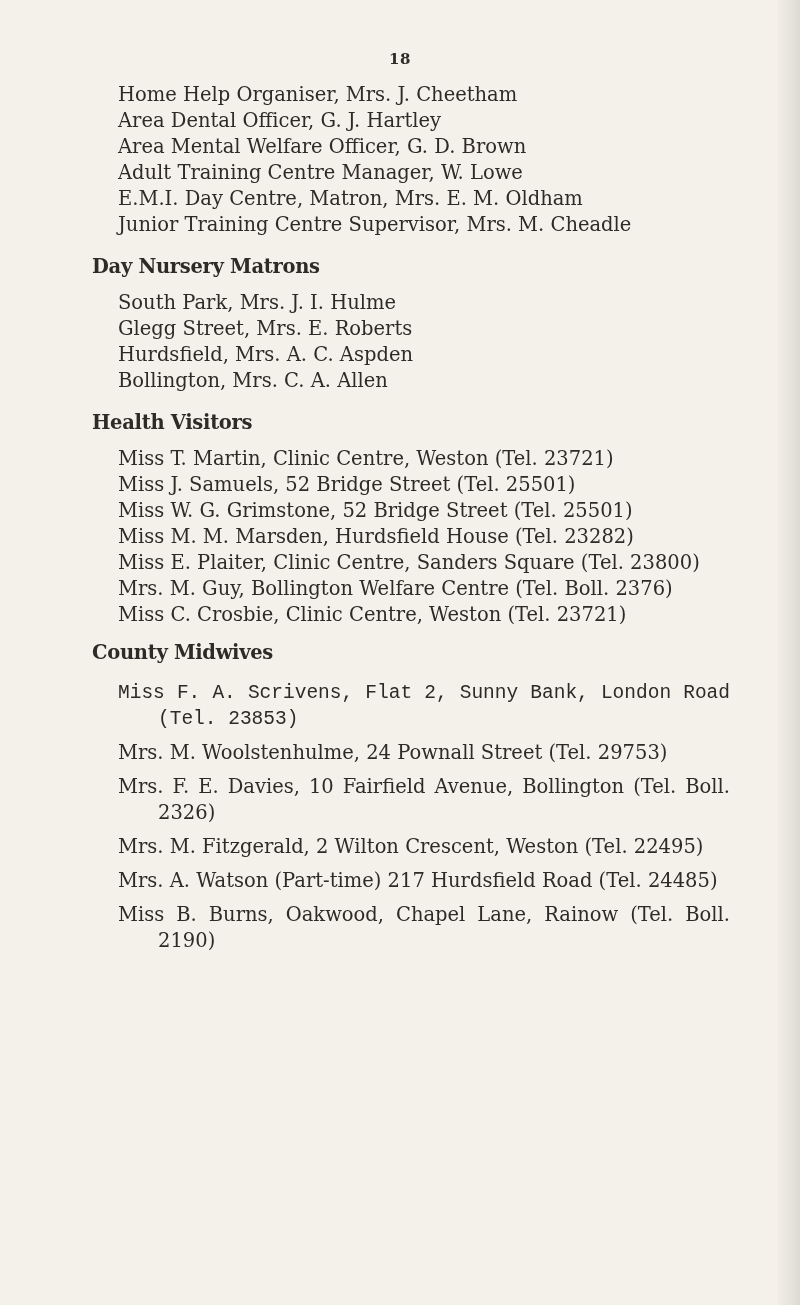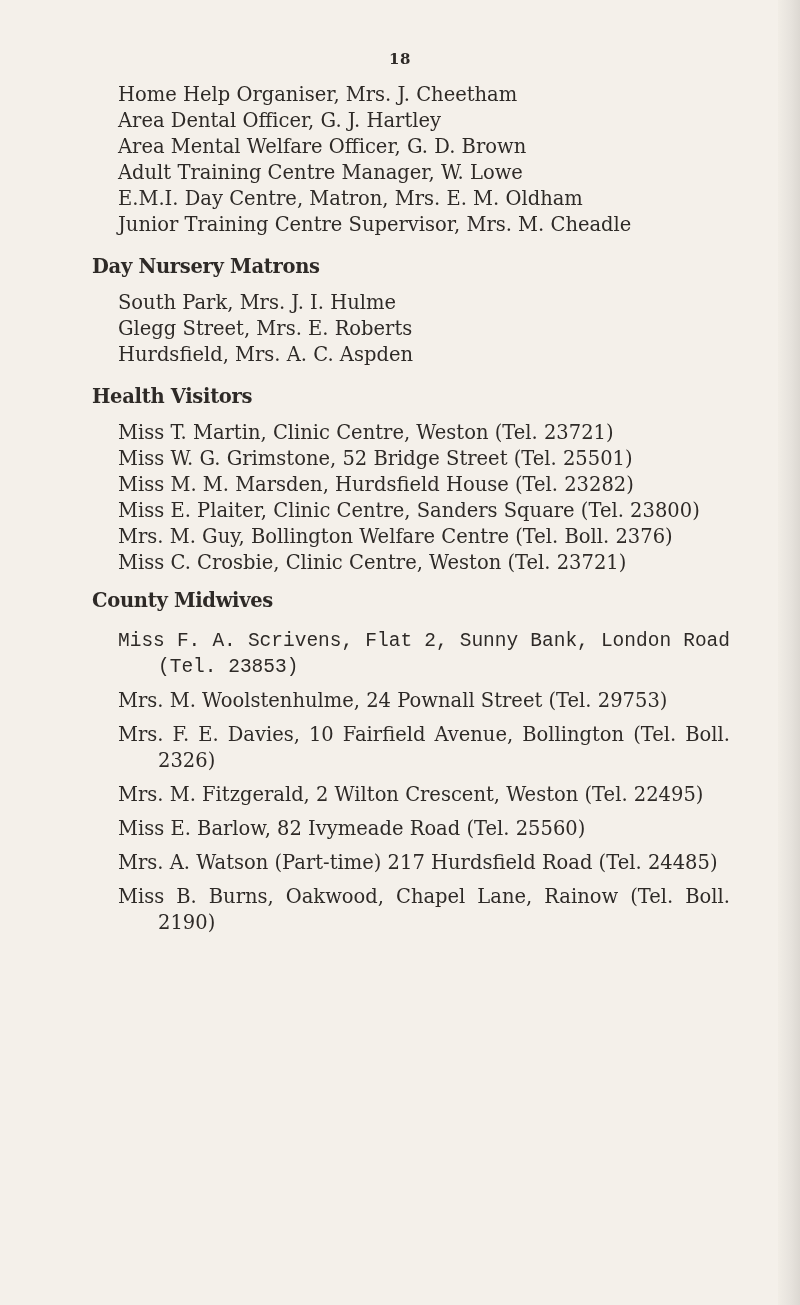--- a/index.html
+++ b/index.html
@@ -74,36 +74,37 @@
     <p class="entry">Adult Training Centre Manager, W. Lowe</p>
     <p class="entry">E.M.I. Day Centre, Matron, Mrs. E. M. Oldham</p>
     <p class="entry">Junior Training Centre Supervisor, Mrs. M. Cheadle</p>
   </div>
 
   <div>
     <div class="heading">Day Nursery Matrons</div>
     <p class="entry">South Park, Mrs. J. I. Hulme</p>
     <p class="entry">Glegg Street, Mrs. E. Roberts</p>
     <p class="entry">Hurdsfield, Mrs. A. C. Aspden</p>
+    <p class="entry">Bollington, Mrs. C. A. Allen</p>
   </div>
 
   <div>
     <div class="heading">Health Visitors</div>
     <p class="entry">Miss T. Martin, Clinic Centre, Weston (Tel. 23721)</p>
+    <p class="entry">Miss J. Samuels, 52 Bridge Street (Tel. 25501)</p>
     <p class="entry">Miss W. G. Grimstone, 52 Bridge Street (Tel. 25501)</p>
     <p class="entry">Miss M. M. Marsden, Hurdsfield House (Tel. 23282)</p>
     <p class="entry">Miss E. Plaiter, Clinic Centre, Sanders Square (Tel. 23800)</p>
     <p class="entry">Mrs. M. Guy, Bollington Welfare Centre (Tel. Boll. 2376)</p>
     <p class="entry">Miss C. Crosbie, Clinic Centre, Weston (Tel. 23721)</p>
   </div>
 
   <div>
     <div class="heading" style="margin-top:12px;">County Midwives</div>
     <p class="entry spaced" style="margin-top:14px;font-family:Liberation Mono, monospace;">Miss F. A. Scrivens, Flat 2, Sunny Bank, London Road (Tel. 23853)</p>
     <p class="entry spaced">Mrs. M. Woolstenhulme, 24 Pownall Street (Tel. 29753)</p>
     <p class="entry spaced">Mrs. F. E. Davies, 10 Fairfield Avenue, Bollington (Tel. Boll. 2326)</p>
     <p class="entry spaced">Mrs. M. Fitzgerald, 2 Wilton Crescent, Weston (Tel. 22495)</p>
-    <p class="entry spaced">Miss E. Barlow, 82 Ivymeade Road (Tel. 25560)</p>
     <p class="entry spaced">Mrs. A. Watson (Part-time) 217 Hurdsfield Road (Tel. 24485)</p>
     <p class="entry spaced">Miss B. Burns, Oakwood, Chapel Lane, Rainow (Tel. Boll. 2190)</p>
   </div>
 
 </div>
 
 </body></html>

